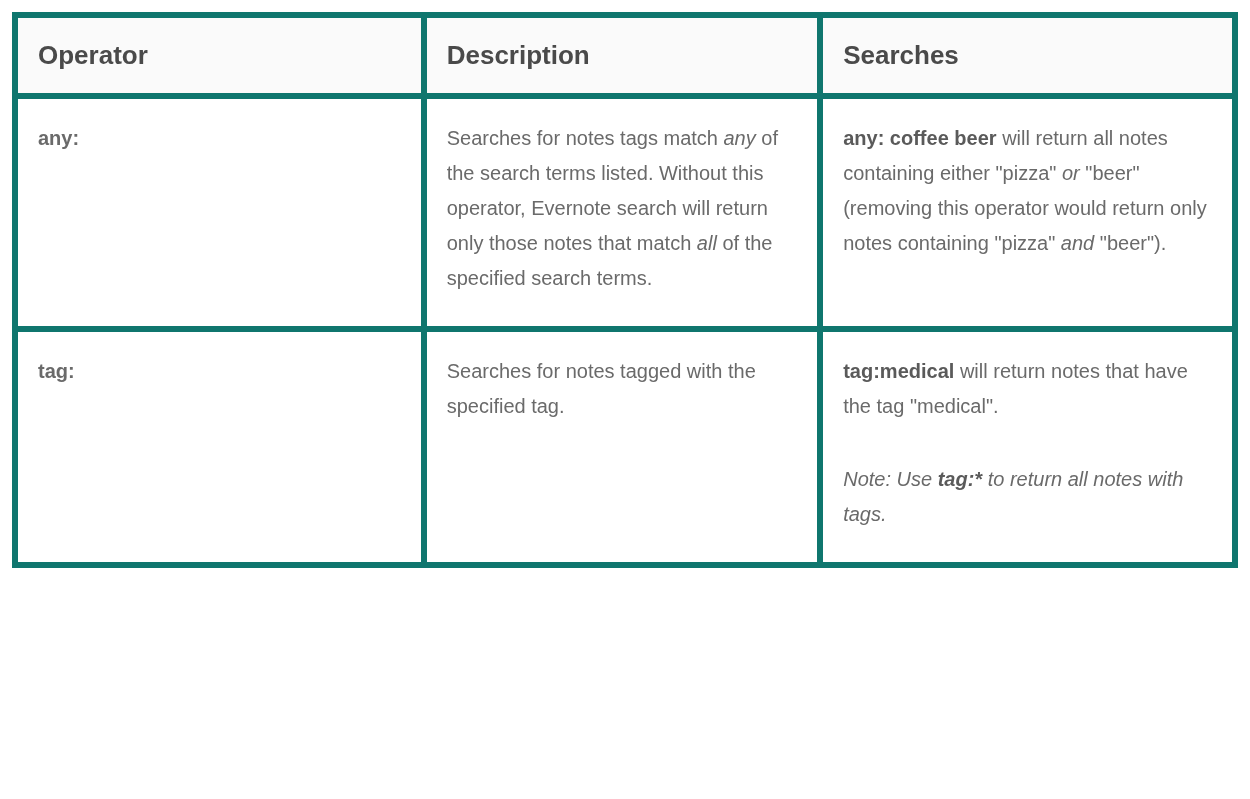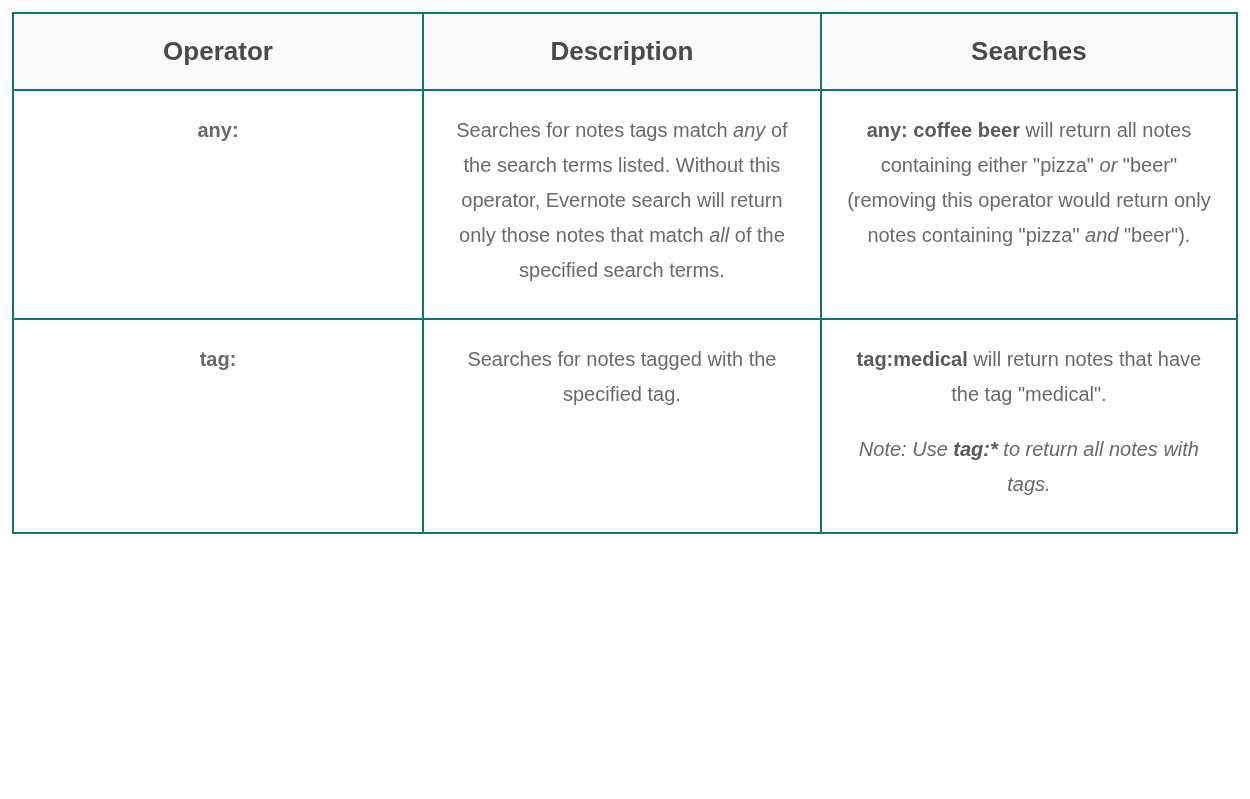--- a/index.html
+++ b/index.html
@@ -12,22 +12,22 @@
       background: #ffffff;
       padding: 12px;
       color: #5a5a5a;
     }
     table {
       width: 100%;
       border-collapse: collapse;
       border: 1px solid #e0e0e0;
     }
     th, td {
-      border: 2px solid #0f766e;
-      text-align: center;
+      border: 6px solid #0f766e;
+      text-align: left;
       vertical-align: top;
     }
     th {
       background: #fafafa;
       padding: 22px 20px;
       font-size: 26px;
       font-weight: 700;
       color: #4a4a4a;
     }
     td {
@@ -39,21 +39,21 @@
     td.operator {
       font-weight: 700;
       color: #6a6a6a;
     }
     .col-operator { width: 33.5%; }
     .col-description { width: 32.5%; }
     .col-example { width: 34%; }
     b { font-weight: 700; color: #5a5a5a; }
     i { font-style: italic; }
     .note-block {
-      margin-top: 20px;
+      margin-top: 38px;
     }
   </style>
 </head>
 <body>
 
 <table>
   <colgroup>
     <col class="col-operator">
     <col class="col-description">
     <col class="col-example">

